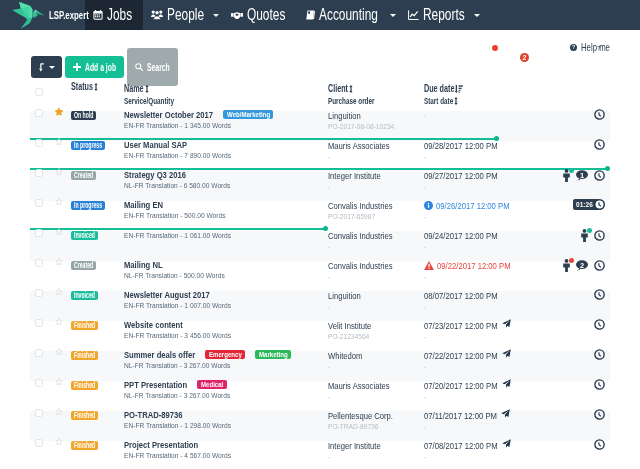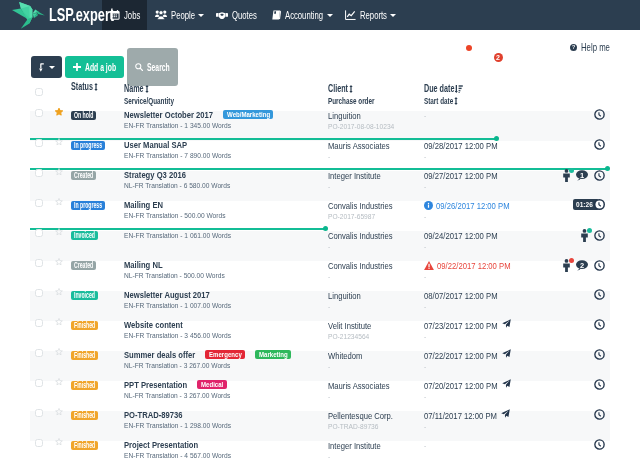--- a/index.html
+++ b/index.html
@@ -4,23 +4,23 @@
 <style>
   html,body{margin:0;padding:0;}
   body{width:640px;height:469px;overflow:hidden;background:#fff;
        font-family:"Liberation Sans",sans-serif;font-size:11px;color:#2c3e50;}
   svg{display:block;}
   
   .cd{display:inline-block;transform:scaleX(0.78);transform-origin:left center;white-space:nowrap;}
   
   .navbar{height:30px;background:#2c3e50;display:flex;align-items:stretch;}
   .brand{display:flex;align-items:center;padding:0 0 0 8px;width:102px;box-sizing:border-box;}
-  .brand .name{color:#fff;font-weight:bold;font-size:18px;margin-left:3px;}
+  .brand .name{color:#fff;font-weight:bold;font-size:11px;margin-left:3px;}
   .brand .name .cd{transform:scaleX(0.71);}
-  .navitem{display:flex;align-items:center;padding:0 7px 0 8px;color:#fff;font-size:11px;cursor:pointer;}
+  .navitem{display:flex;align-items:center;padding:0 7px 0 8px;color:#fff;font-size:17px;cursor:pointer;}
   .navitem .ico{margin-right:4px;}
   .navitem .txt .cd{transform:scaleX(0.70);}
   .navitem.active{background:#1c2733;}
   .caret{width:0;height:0;border-left:3px solid transparent;border-right:3px solid transparent;
          border-top:3.5px solid #fff;margin-left:3px;margin-right:-3px;}
   .btn-dark .caret{border-left-width:3px;border-right-width:3px;border-top-width:3.5px;margin-left:1px;margin-right:0;}
   .spacer{flex:1;}
   .navright{display:flex;align-items:stretch;margin-top:48px;}
   .nvicon{display:flex;align-items:center;padding:0 7px;color:#fff;font-size:11px;position:relative;cursor:pointer;}
   .nvicon.n-record{padding:0 8px 0 8px;}
@@ -794,20 +794,28 @@
         <div class="c-status" data-name="row-status-cell"><span class="pill" style="background:#f0a52b" data-name="status-badge"><span class="cd" style="display: inline-block; margin-right: -12.58px;">Finished</span></span></div>
         <div class="c-name" data-name="row-name-cell">
           <div class="ttl" data-name="job-name"><span class="cd" style="display: inline-block; margin-right: -18.12px;">Project Presentation</span></div>
           <div class="sub" data-name="job-service"><span class="cd" style="display: inline-block; margin-right: -22.19px;">EN-FR Translation - 4 567.00 Words</span></div>
         </div>
         <div class="c-client" data-name="row-client-cell">
           <div class="cli" data-name="client-name"><span class="cd" style="display: inline-block; margin-right: -14.96px;">Integer Institute</span></div>
           <div class="sub" data-name="purchase-order"><span class="cd" style="display: inline-block; margin-right: -0.52px;">-</span></div>
         </div>
         <div class="c-due" data-name="row-due-cell">
+          <div class="due " data-name="due-date">
+            <span class="cd" style="display: inline-block; margin-right: -20.21px;">07/08/2017 12:00 PM</span>
+            <span class="send" data-name="send-icon">
+              <svg width="9" height="9" viewBox="0 0 12 12">
+                <path d="M11.7 0.4 0.3 5.6l3.4 1.3 6.6-4.8-5.1 5.6 0.2 4 1.8-2.6 2.7 1.7z" fill="#22344a"></path>
+              </svg>
+            </span>
+          </div>
           <div class="sub" data-name="start-date"><span class="cd" style="display: inline-block; margin-right: -0.52px;">-</span></div>
         </div>
         <div class="c-act" data-name="row-actions-cell">
           <div class="acticons" data-name="row-action-icons">
             <span data-name="row-clock-action">
               <svg width="11" height="11" viewBox="0 0 14 14">
                 <circle cx="7" cy="7" r="5.9" fill="none" stroke="#22344a" stroke-width="1.7"></circle>
                 <path d="M6.3 4.2 6.3 7.4 8.7 9.2" fill="none" stroke="#22344a" stroke-width="1.4" stroke-linecap="butt" stroke-linejoin="miter"></path>
               </svg>
             </span>

